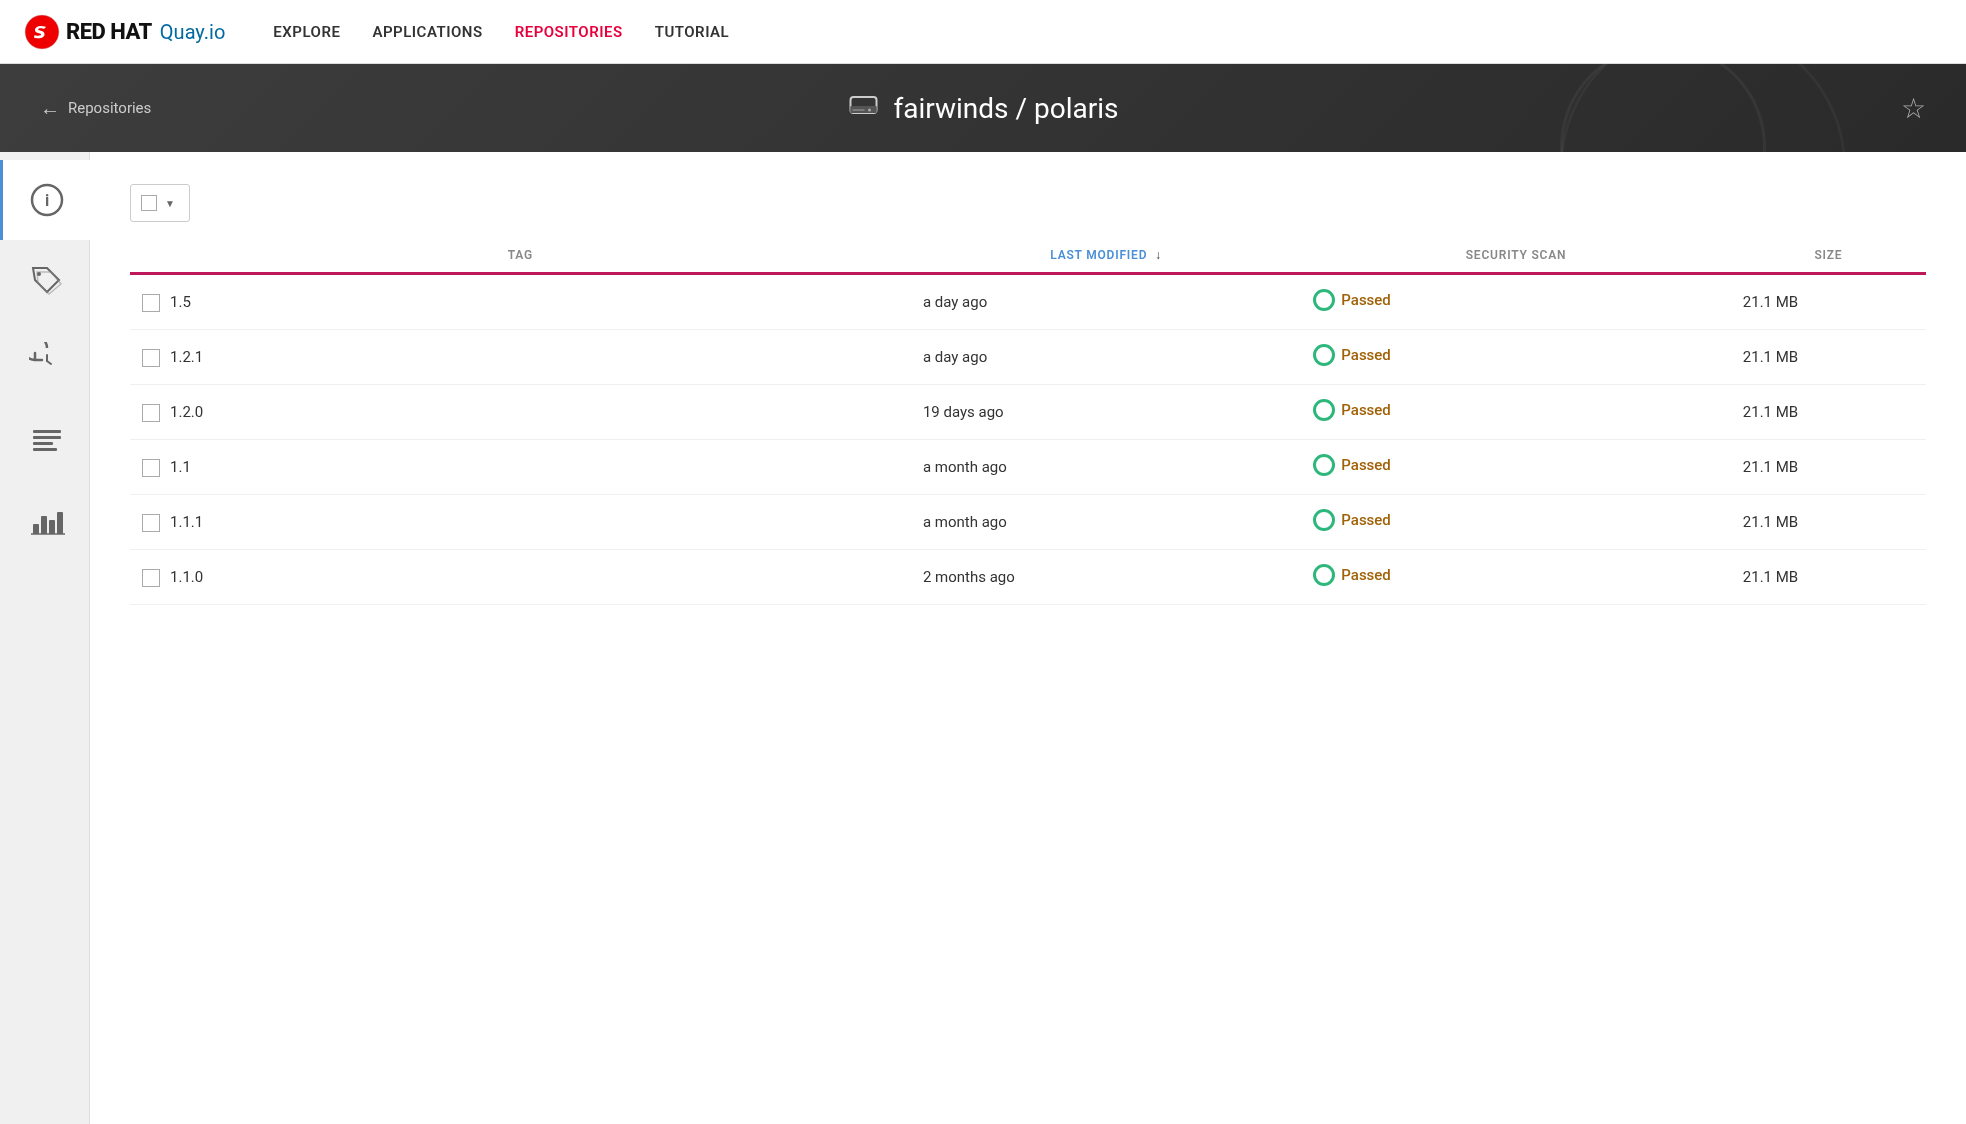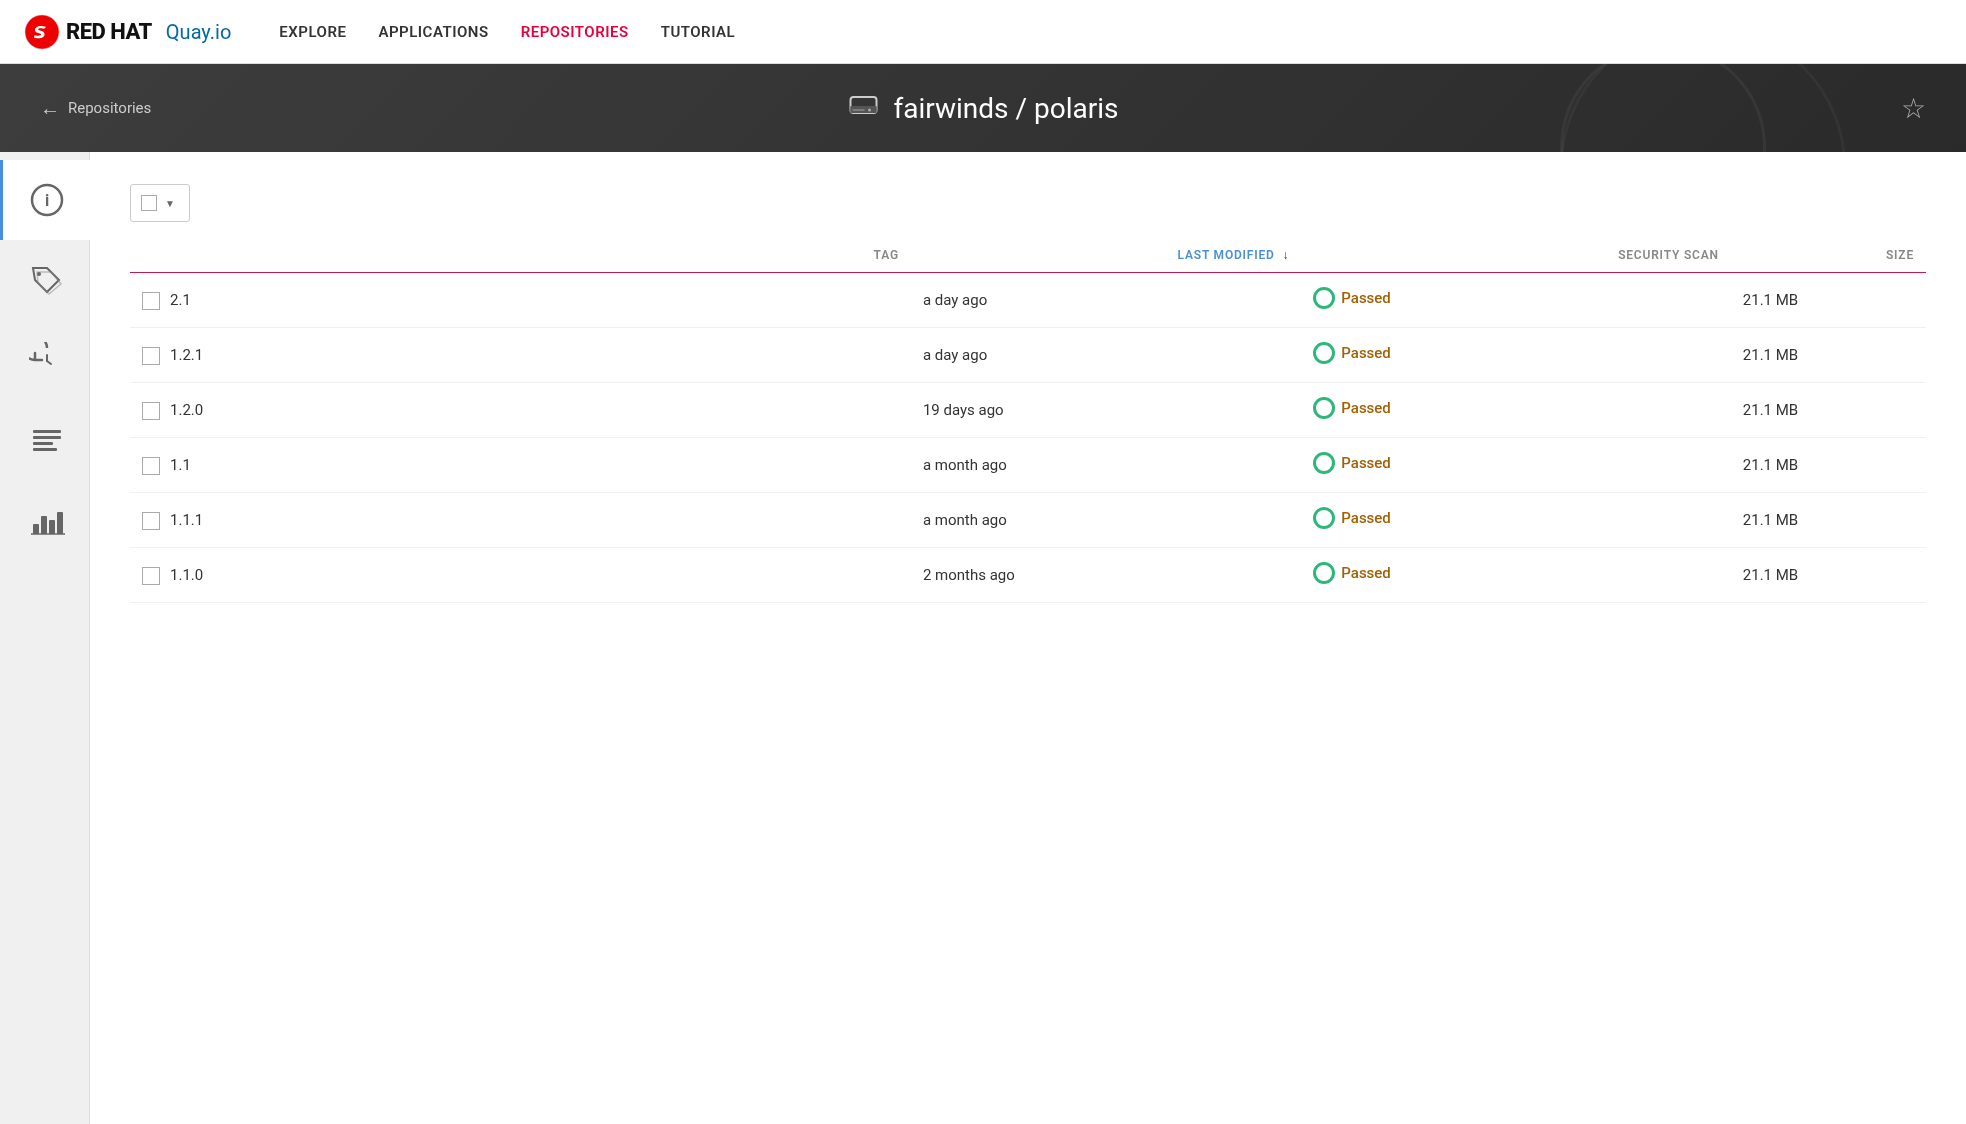--- a/index.html
+++ b/index.html
@@ -11,21 +11,21 @@
       border-bottom: 1px solid #ddd;
       display: flex;
       align-items: center;
       height: 64px;
       padding: 0 24px;
       gap: 32px;
     }
     #logo-area {
       display: flex;
       align-items: center;
-      gap: 14px;
+      gap: 8px;
     }
     .redhat-logo {
       display: flex;
       align-items: center;
       gap: 6px;
     }
     .rh-icon {
       width: 36px;
       height: 36px;
     }
@@ -206,27 +206,27 @@
       color: #666;
     }
 
     
     .tags-table {
       width: 100%;
       border-collapse: collapse;
     }
     .tags-table thead tr th {
       padding: 10px 12px;
-      text-align: right;
+      text-align: center;
       font-size: 12px;
       font-weight: 600;
       color: #888;
       letter-spacing: 0.8px;
       text-transform: uppercase;
-      border-bottom: 1px solid #be185d;
+      border-bottom: 3px solid #be185d;
     }
     .col-tag { width: 40%; }
     .col-modified { width: 20%; color: #4a90d9 !important; }
     .col-modified .sort-icon { color: #333; margin-left: 4px; }
     .col-security { width: 22%; }
     .col-size { width: 10%; }
 
     .tags-table tbody tr {
       border-bottom: 1px solid #f0f0f0;
     }
@@ -390,21 +390,21 @@
           <th class="col-modified th-modified">
             <span>LAST MODIFIED</span>
             <span class="sort-icon"> ↓</span>
           </th>
           <th class="col-security">SECURITY SCAN</th>
           <th class="col-size">SIZE</th>
         </tr>
       </thead>
       <tbody id="table-body">
       <tr>
-            <td><div class="row-checkbox"></div><span class="tag-name">2.1</span></td>
+            <td><div class="row-checkbox"></div><span class="tag-name">1.5</span></td>
             <td class="modified-text">a day ago</td>
             <td><span class="passed-badge">
                 <span class="passed-circle"></span>
                 <span>Passed</span>
               </span></td>
             <td class="size-text">21.1 MB</td>
           </tr>
           <tr>
             <td><div class="row-checkbox"></div><span class="tag-name">1.2.1</span></td>
             <td class="modified-text">a day ago</td>

